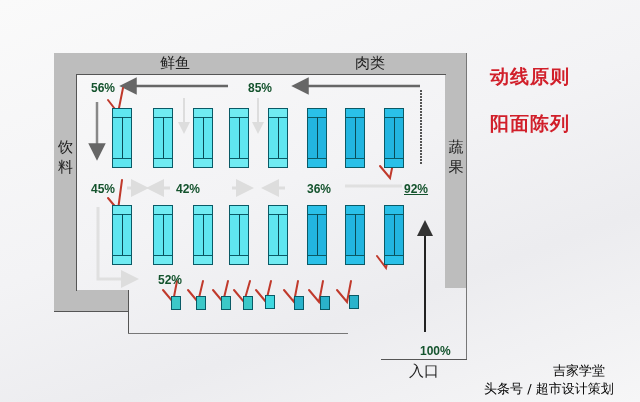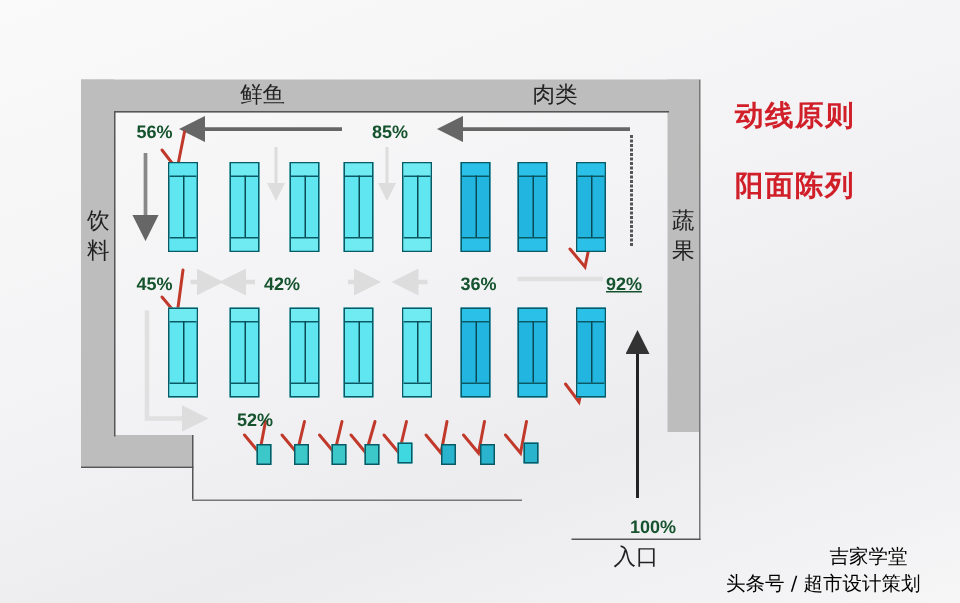--- a/index.html
+++ b/index.html
@@ -31,21 +31,21 @@
 <div class="line" style="left:76px;top:74px;width:1px;height:217px;"></div>
 <div class="line" style="left:54px;top:311px;width:75px;height:1px;"></div>
 <div class="line" style="left:128px;top:290px;width:1px;height:43px;"></div>
 <div class="line" style="left:128px;top:333px;width:220px;height:1px;background:#777;"></div>
 <div class="line" style="left:466px;top:53px;width:1px;height:307px;background:#777;"></div>
 <div class="line" style="left:381px;top:359px;width:86px;height:1px;"></div>
 
 <div class="lbl" style="left:140px;top:56px;margin-left:20px;">鲜鱼</div>
 <div class="lbl" style="left:355px;top:56px;">肉类</div>
 <div class="lbl" style="left:58px;top:137px;width:16px;line-height:20px;">饮料</div>
-<div class="lbl" style="left:448px;top:137px;width:16px;line-height:20px;">蔬果</div>
+<div class="lbl" style="left:448px;top:137px;width:16px;line-height:20px;text-align:center;">蔬果</div>
 <div class="lbl" style="left:409px;top:364px;">入口</div>
 
 <div class="title" style="left:490px;top:64px;">动线原则</div>
 <div class="title" style="left:490px;top:111px;">阳面陈列</div>
 
 <svg class="abs" style="left:0;top:0;" width="640" height="402">
   <defs>
     <marker id="ahDark" markerWidth="8" markerHeight="8" refX="4" refY="4" orient="auto">
         <path d="M0,0 L8,4 L0,8 z" fill="#333"></path>
       </marker>

